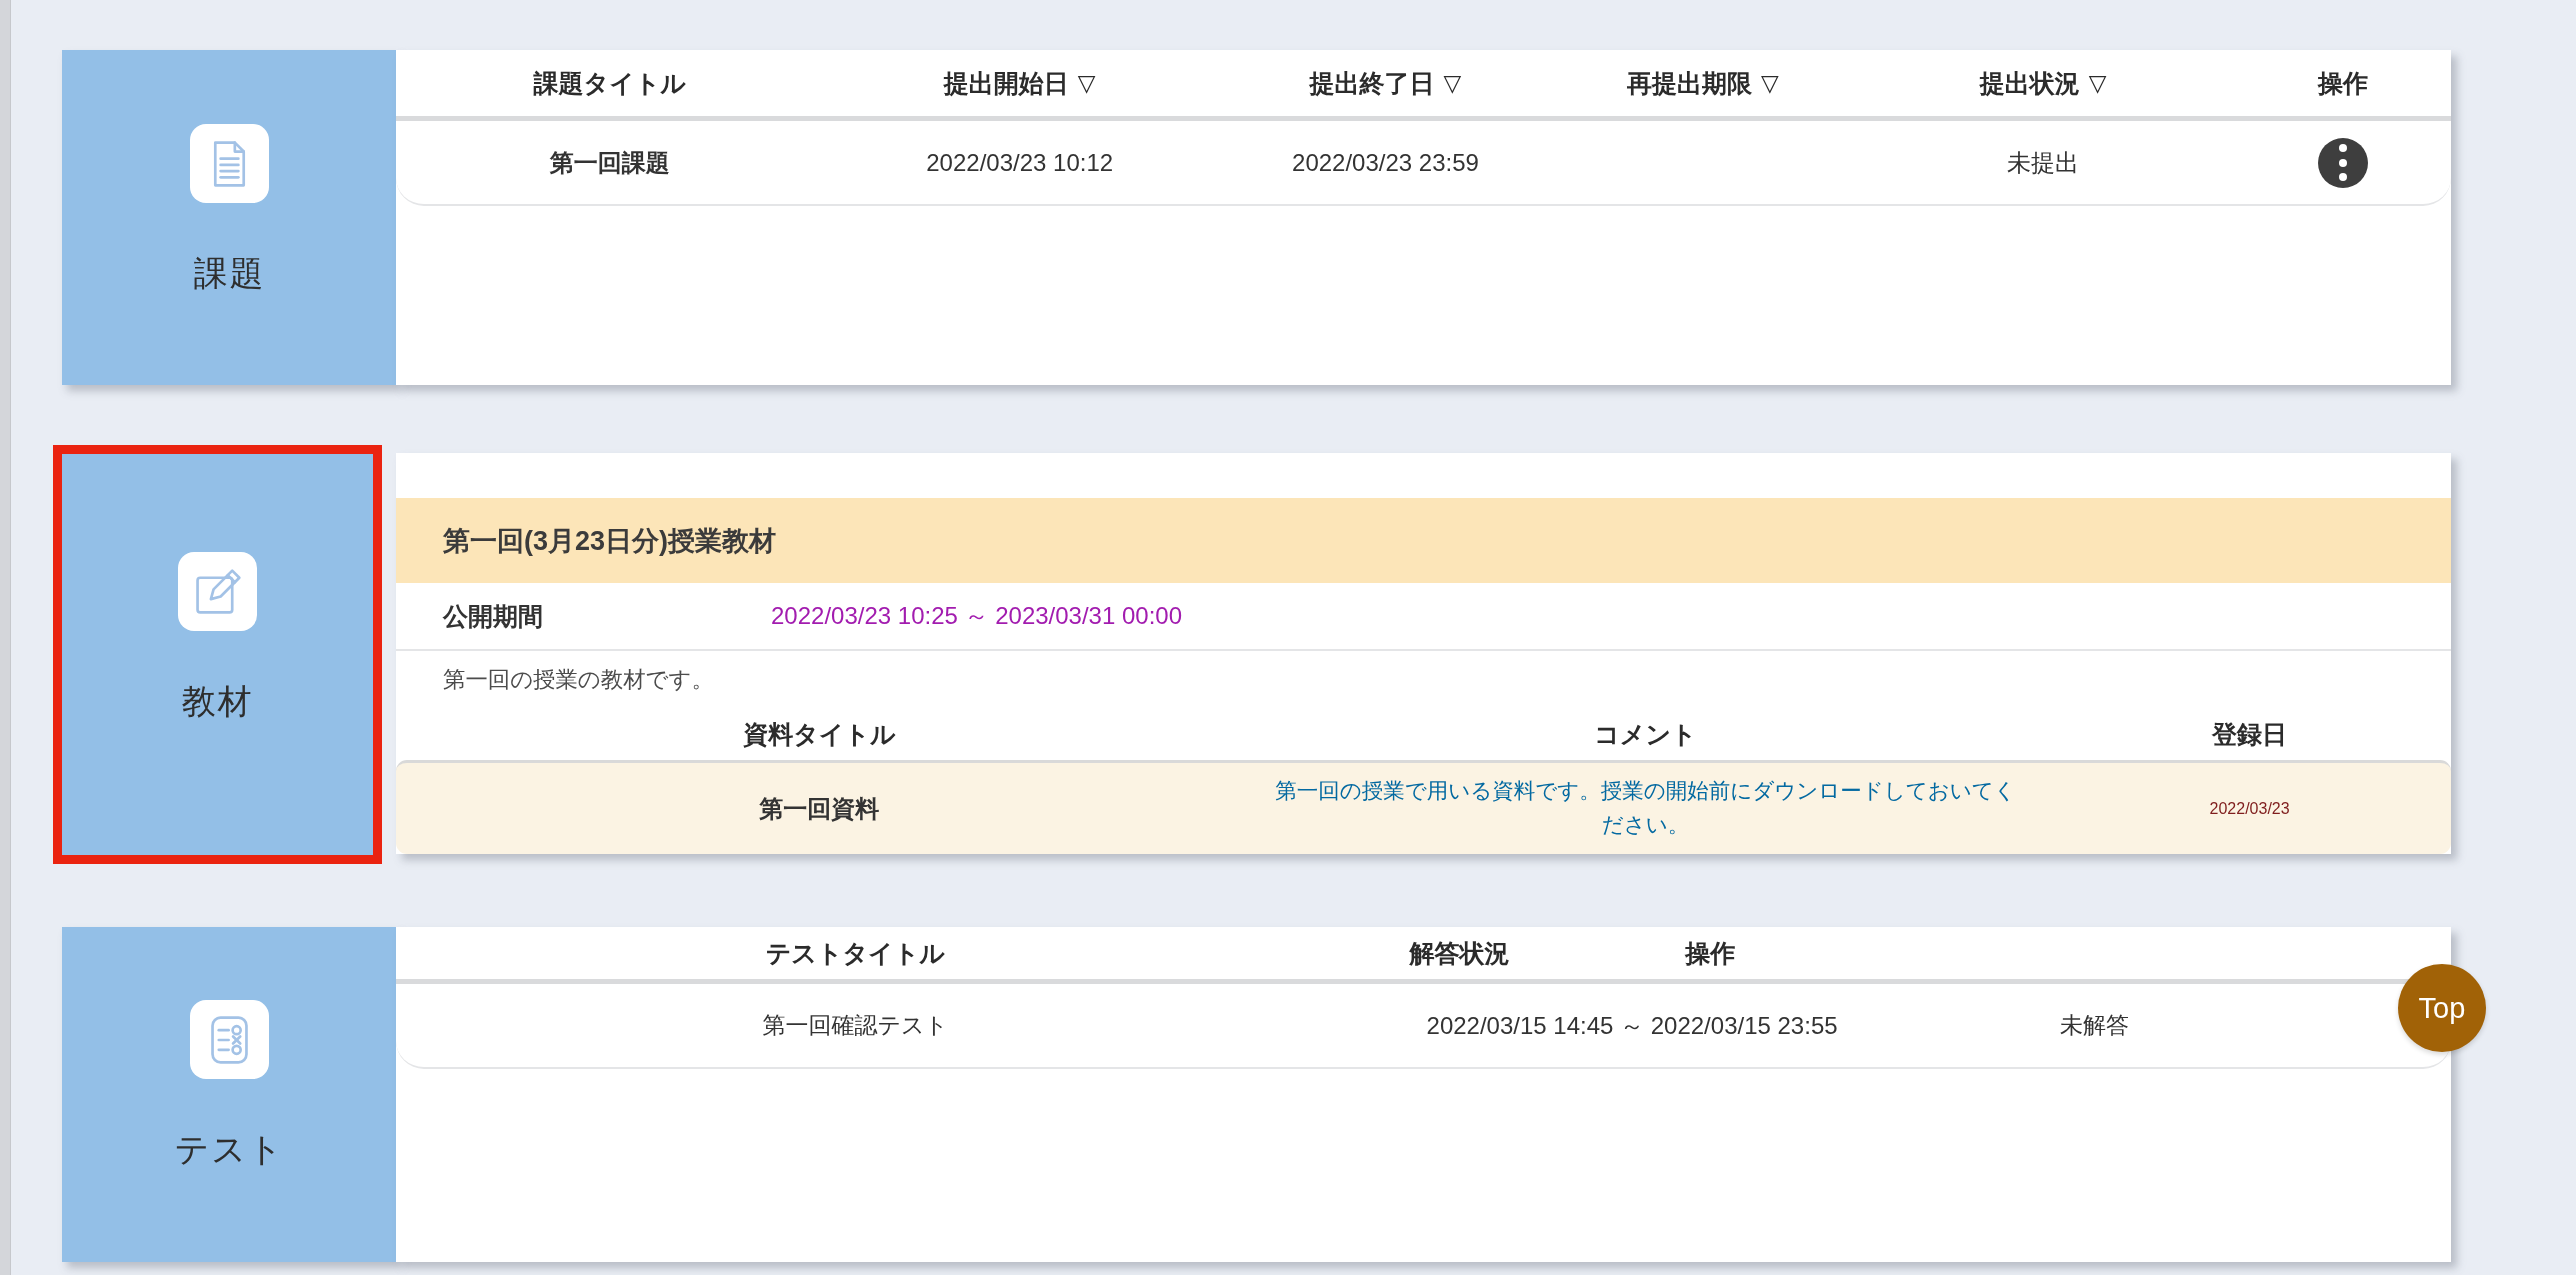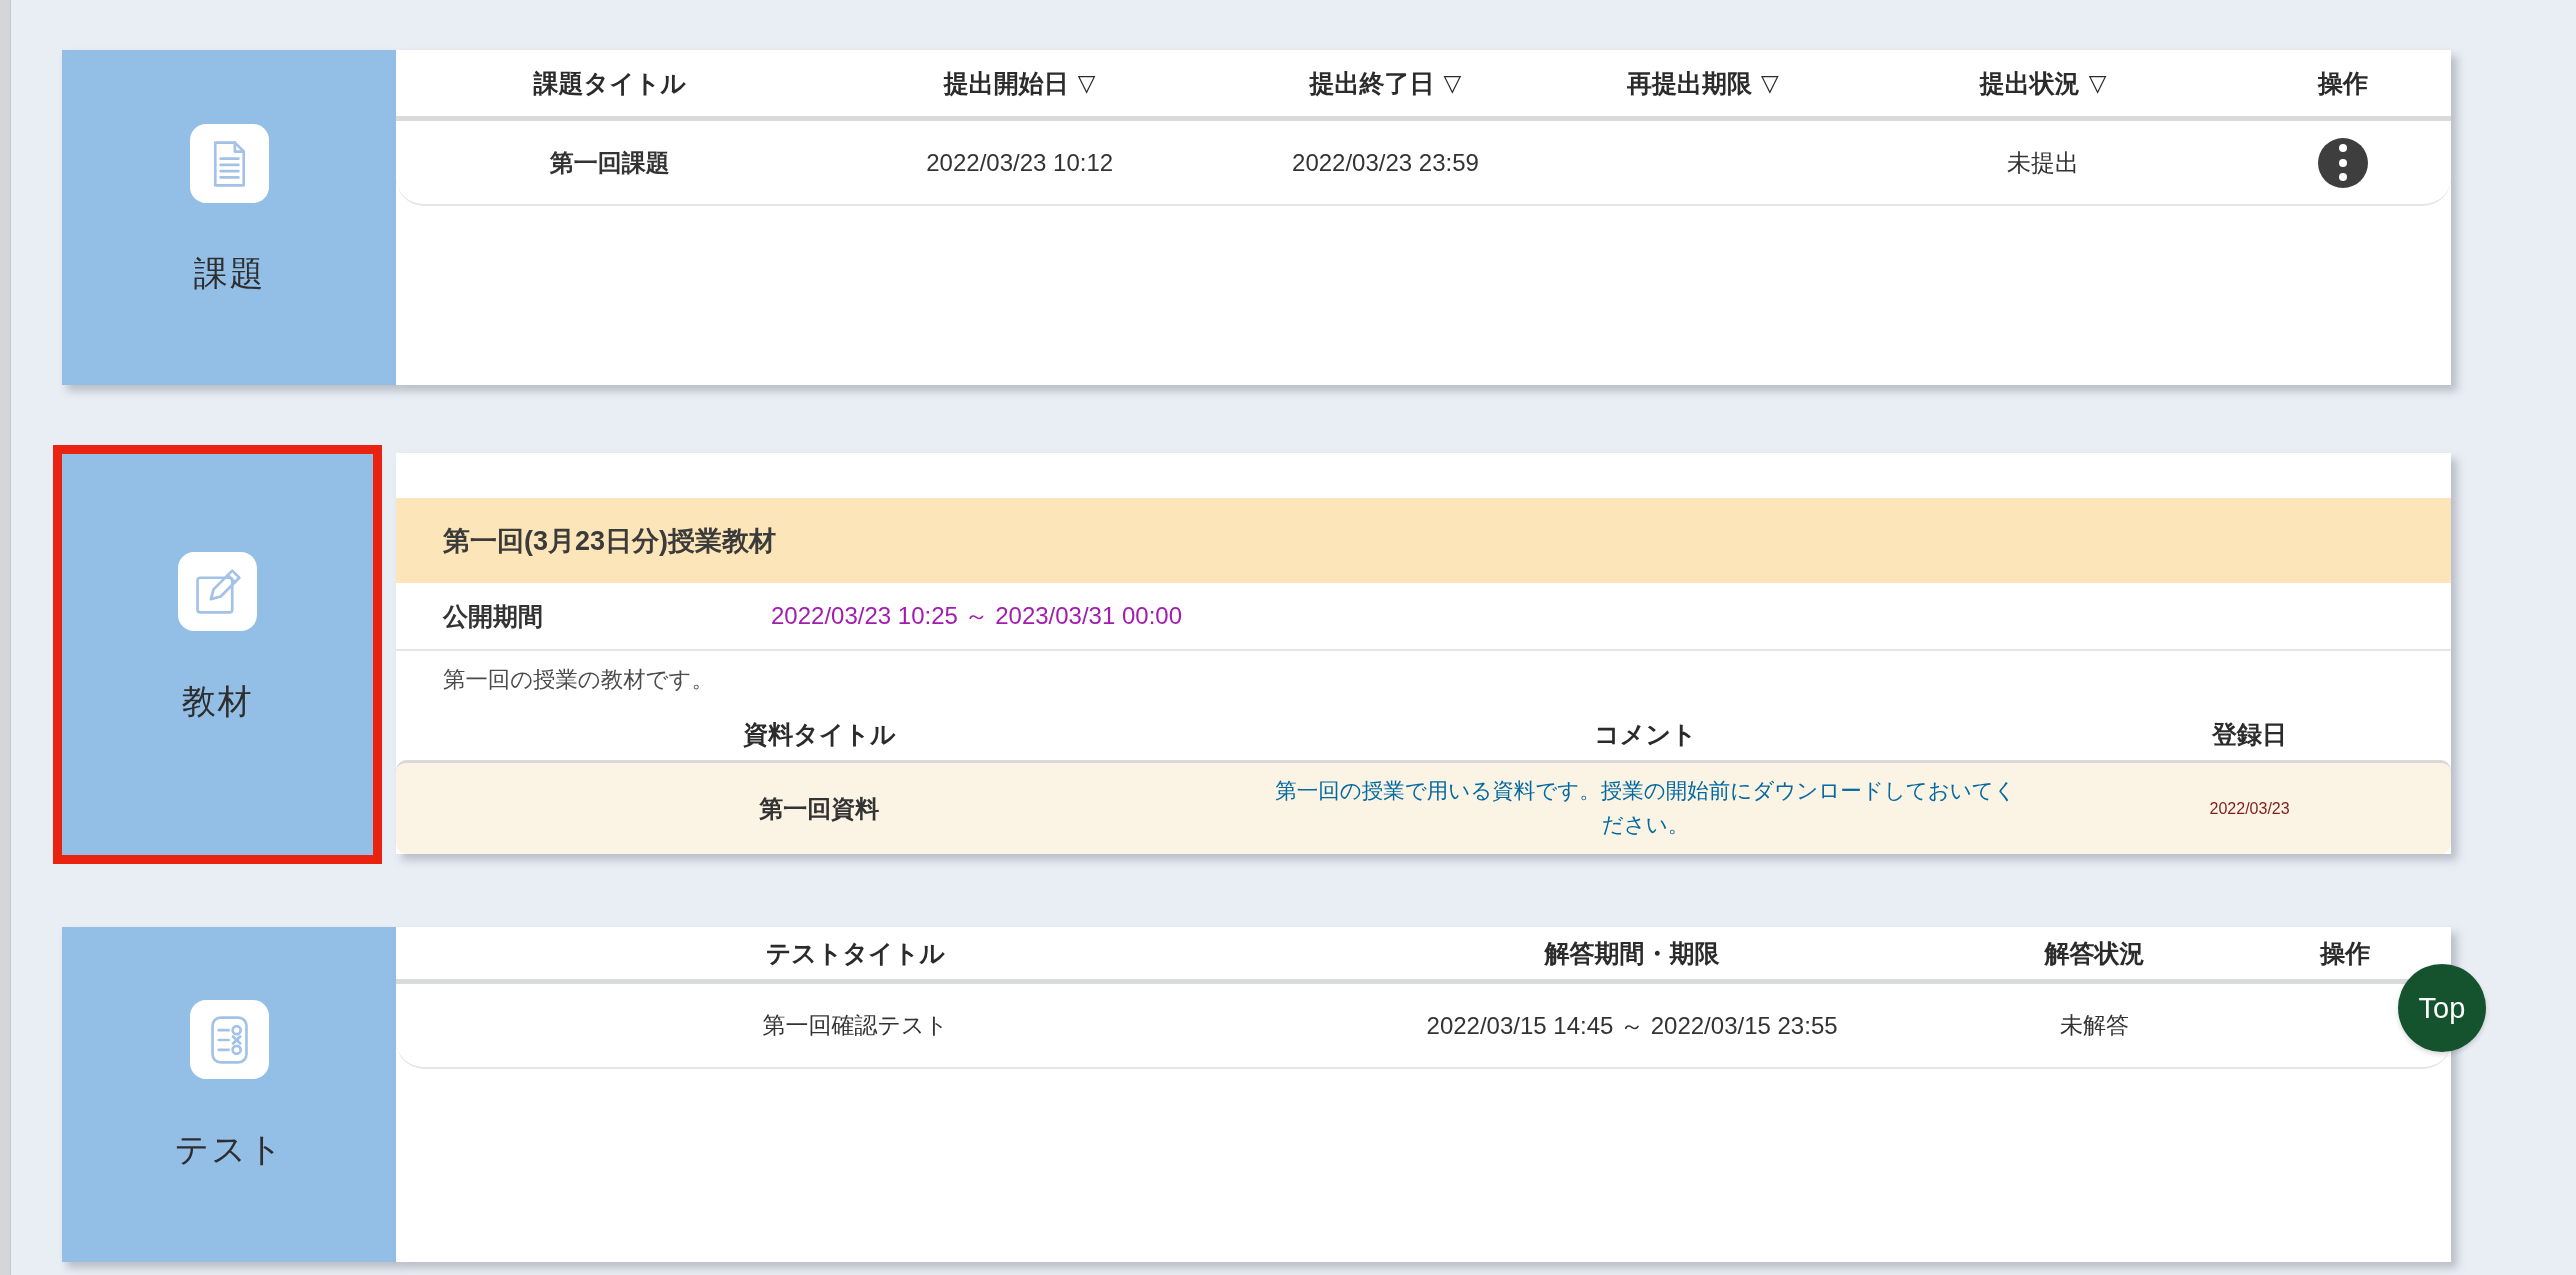--- a/index.html
+++ b/index.html
@@ -71,21 +71,21 @@
   .s3-blue{ top:927px; height:335px; left:62px; padding-top:73px; }
   .s3-white{ top:927px; height:335px; }
   .s3 .thead{ height:57px; }
   .s3 .trow{ height:85px; }
   .s3 .t1{ width:44.7%; } .s3 .t2{ width:30.9%; } .s3 .t3{ width:14.1%; }
   .s3 .t4{ width:10.3%; }
   .s3 .trow .t1{ font-size:23px; } .s3 .trow .t2{ font-size:24px; }
   .s3 .trow .t3{ font-size:23px; }
 
   .top-btn{ position:absolute; left:2398px; top:964px; width:88px; height:88px;
-    border-radius:50%; background:#14532d; color:#fff; font-size:29px;
+    border-radius:50%; background:#a16207; color:#fff; font-size:29px;
     display:flex; align-items:center; justify-content:center; z-index:5;
     cursor:pointer; box-shadow:0 2.7px 5.4px rgba(0,0,0,.15); }
 
   svg.glyph{ stroke:#a3c2e6; fill:none; stroke-width:3; stroke-linecap:round;
     stroke-linejoin:round; }
 </style>
 </head>
 <body>
 
 <div class="scroll-strip"></div>
@@ -190,21 +190,20 @@
       <line x1="38" y1="24" x2="30" y2="32"></line>
       <circle cx="34" cy="39" r="4.5"></circle>
     </svg>
   </div>
   <div class="block-label">テスト</div>
 </div>
 
 <div class="white-area s3-white s3">
   <div class="thead">
     <div class="cell t1">テストタイトル</div>
-    <div class="cell t2">解答期間・期限</div>
     <div class="cell t3">解答状況</div>
     <div class="cell t4">操作</div>
   </div>
   <div class="trow">
     <div class="cell t1">第一回確認テスト</div>
     <div class="cell t2">2022/03/15 14:45 ～ 2022/03/15 23:55</div>
     <div class="cell t3">未解答</div>
     <div class="cell t4"></div>
   </div>
 </div>

